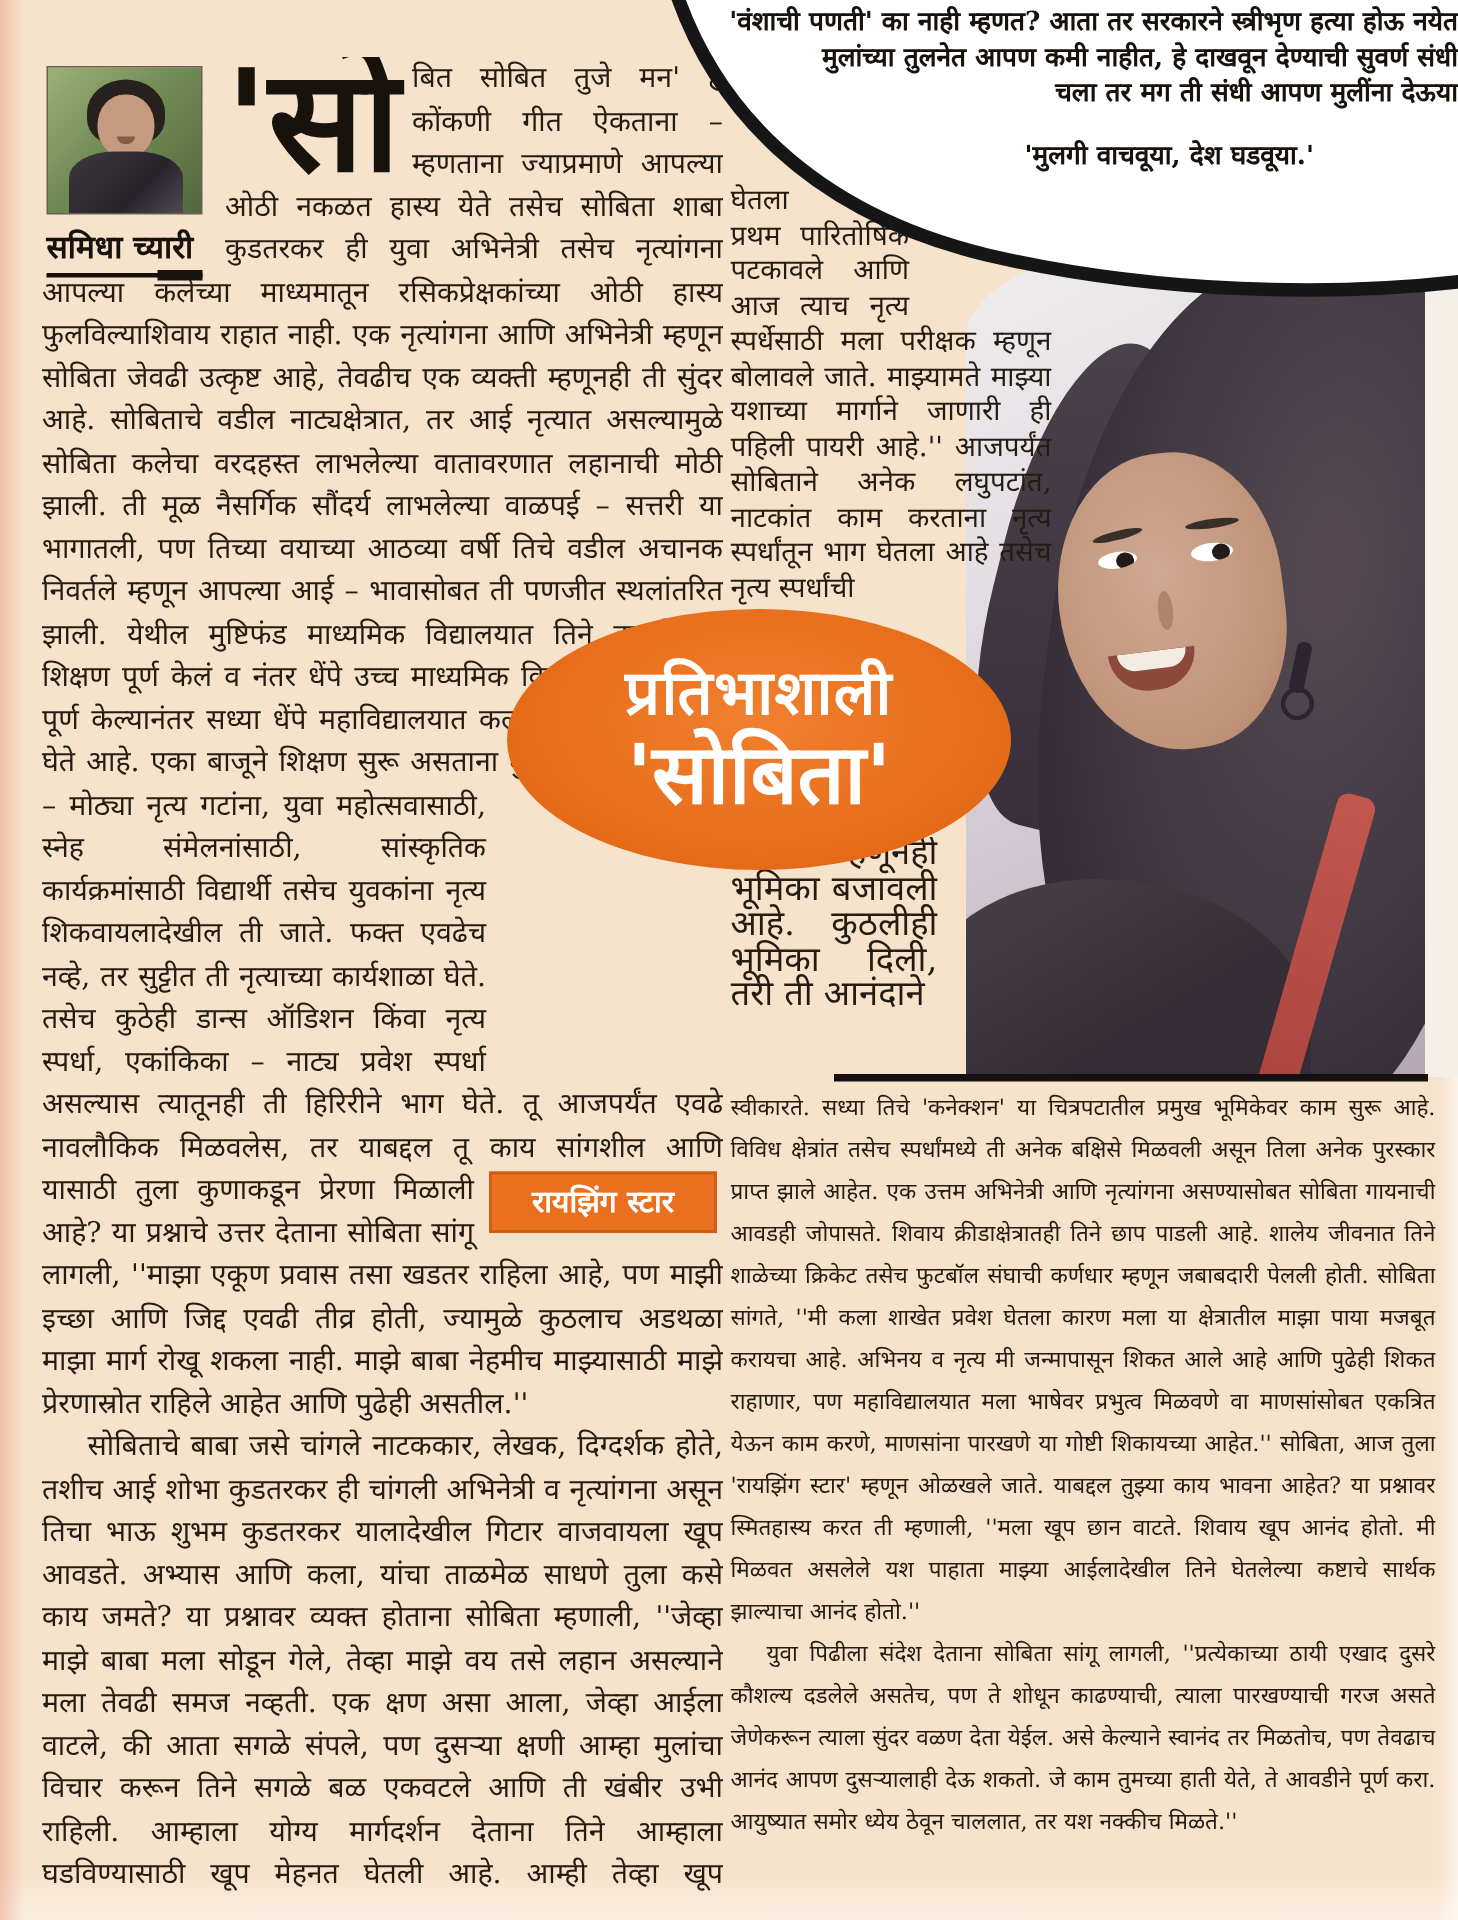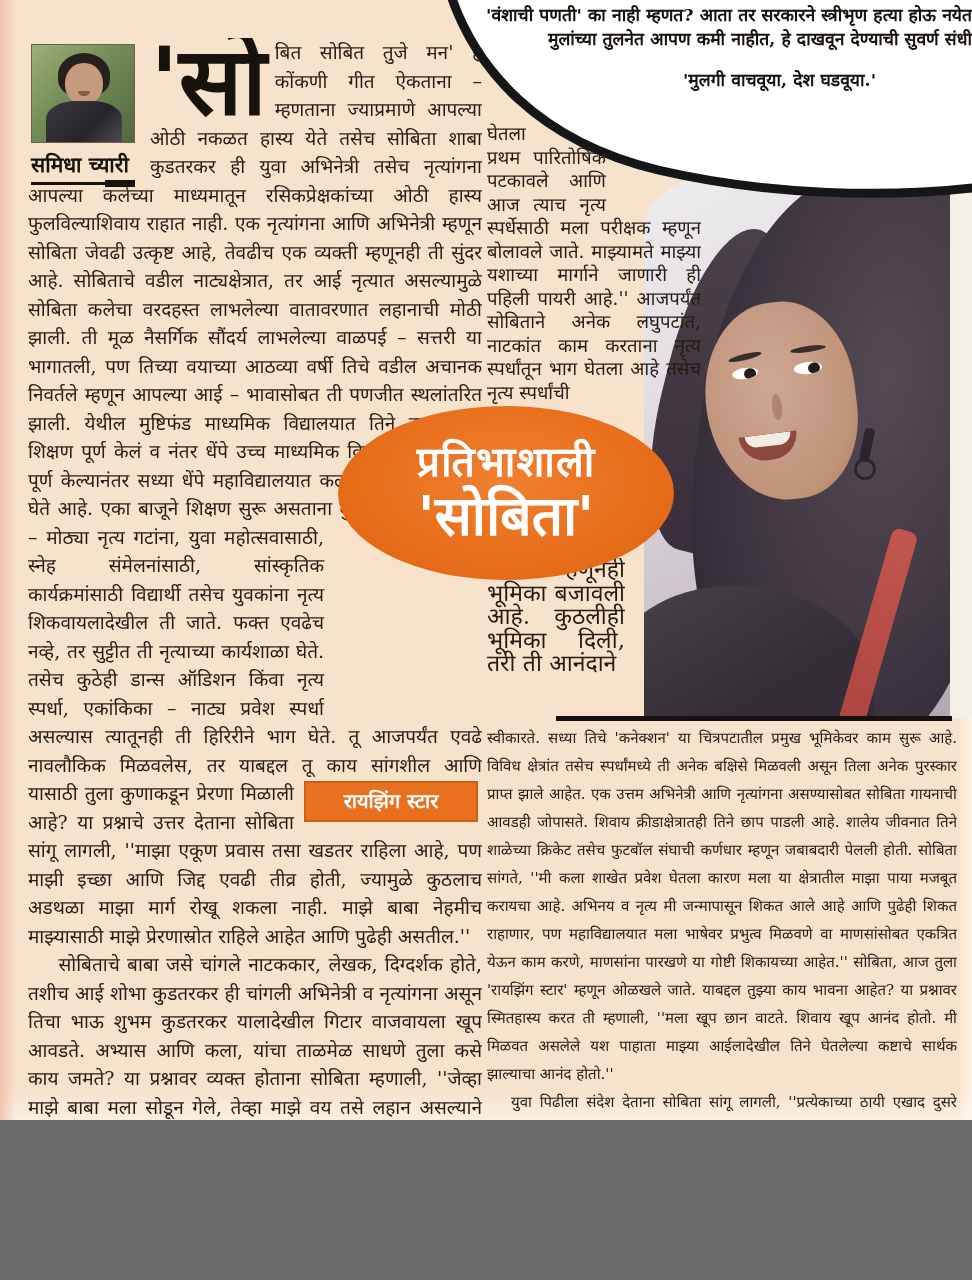--- a/index.html
+++ b/index.html
@@ -1,17 +1,17 @@
 <!DOCTYPE html>
 <html><head>
 <meta charset="utf-8">
 <style>
   html,body{margin:0;padding:0;background:#6b6b6b;}
   .page{
-    position:relative;width:972px;height:1120px;overflow:hidden;
+    position:relative;width:972px;height:1280px;overflow:hidden;
     background:
       linear-gradient(90deg, rgba(236,166,142,.55) 0, rgba(236,166,142,0) 16px),
       linear-gradient(270deg, rgba(255,252,246,.65) 0, rgba(255,252,246,0) 14px),
       linear-gradient(0deg, rgba(252,242,231,.8) 0, rgba(252,242,231,0) 30px),
       #f7e2cc;
     font-family:"DejaVu Serif","Liberation Serif",serif;
     color:#241c12;
   }
   
   .teaser-svg{position:absolute;top:0;right:0;z-index:6;display:block;}
@@ -37,21 +37,21 @@
   .left-col{
     position:absolute;left:28px;top:38px;width:454px;height:1226px;overflow:hidden;z-index:2;
     font-size:19px;line-height:28.5px;text-align:justify;
   }
   .author-spacer{float:left;width:122px;height:140px;}
   .dropcap{float:left;font-weight:700;font-size:94px;line-height:82px;padding:2px 8px 0 0;color:#17120c;}
   .ellipse-spacer{float:right;width:150px;height:178px;margin-left:8px;}
   .tagbox{
     float:right;clear:right;width:146px;margin:2px 4px 8px 10px;
     text-align:center;font-weight:700;font-size:20px;line-height:1;color:#fff;
-    padding:8px 12px 9px;border:2px solid #cf5d14;
+    padding:8px 1px 9px;border:2px solid #cf5d14;
   }
   .para{text-indent:1.6em;}
   .mid-col-top{
     position:absolute;left:487px;top:122px;width:214px;height:288px;overflow:hidden;z-index:2;
     font-size:18.5px;line-height:23.5px;text-align:justify;
   }
   .photo-spacer{float:right;width:95px;height:72px;}
   .mid-col-bottom{
     position:absolute;left:487px;top:558px;width:138px;height:140px;overflow:hidden;z-index:2;
     font-size:23px;line-height:23.5px;text-align:justify;
@@ -127,20 +127,21 @@
   </div>
   <div class="photo-margin"></div>
   <div class="photo-rule"></div>
 
   <svg class="teaser-svg" width="548" height="296" viewBox="0 0 548 296">
     <path d="M 22 -20 C 48 72 118 142 234 170 C 346 196 466 198 556 187 L 556 -20 Z" fill="#ffffff" stroke="#161616" stroke-width="9"></path>
   </svg>
   <div class="teaser-text">
     <div class="tl">'वंशाची पणती' का नाही म्हणत? आता तर सरकारने स्त्रीभृण हत्या होऊ नयेत</div>
     <div class="tl">मुलांच्या तुलनेत आपण कमी नाहीत, हे दाखवून देण्याची सुवर्ण संधी</div>
+    <div class="tl">चला तर मग ती संधी आपण मुलींना देऊया</div>
     <div class="tl last">'मुलगी वाचवूया, देश घडवूया.'</div>
   </div>
 
   <div class="author-box">
     <div class="author-photo">
       <div class="a-hair"></div>
       <div class="a-face"></div>
       <div class="a-smile"></div>
       <div class="a-body"></div>
     </div>

